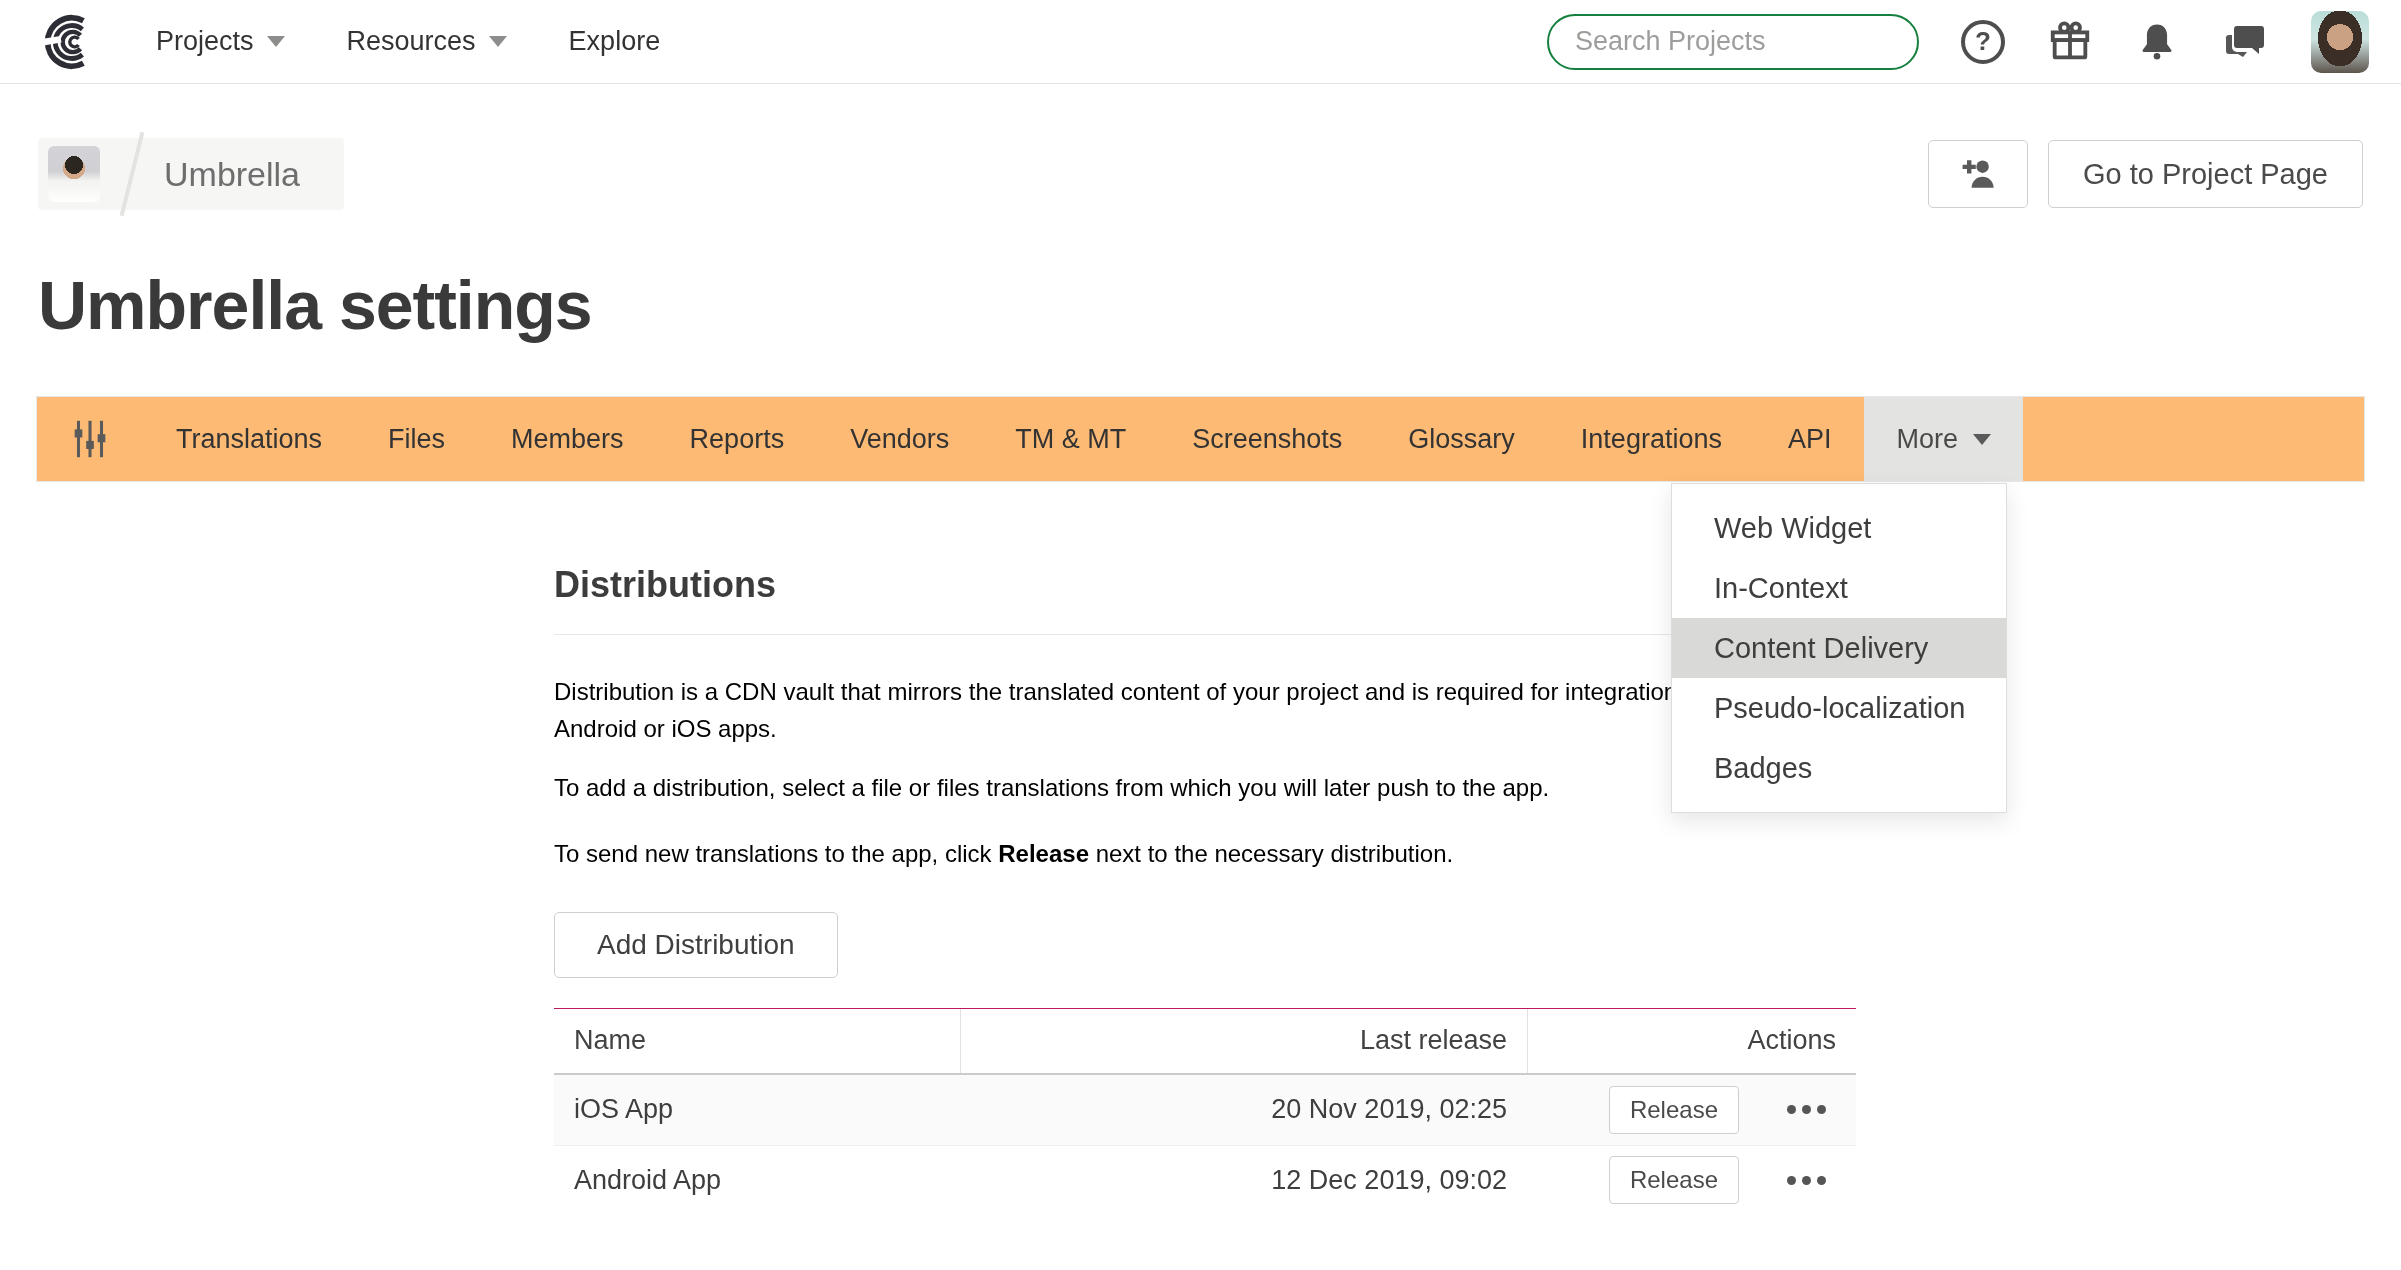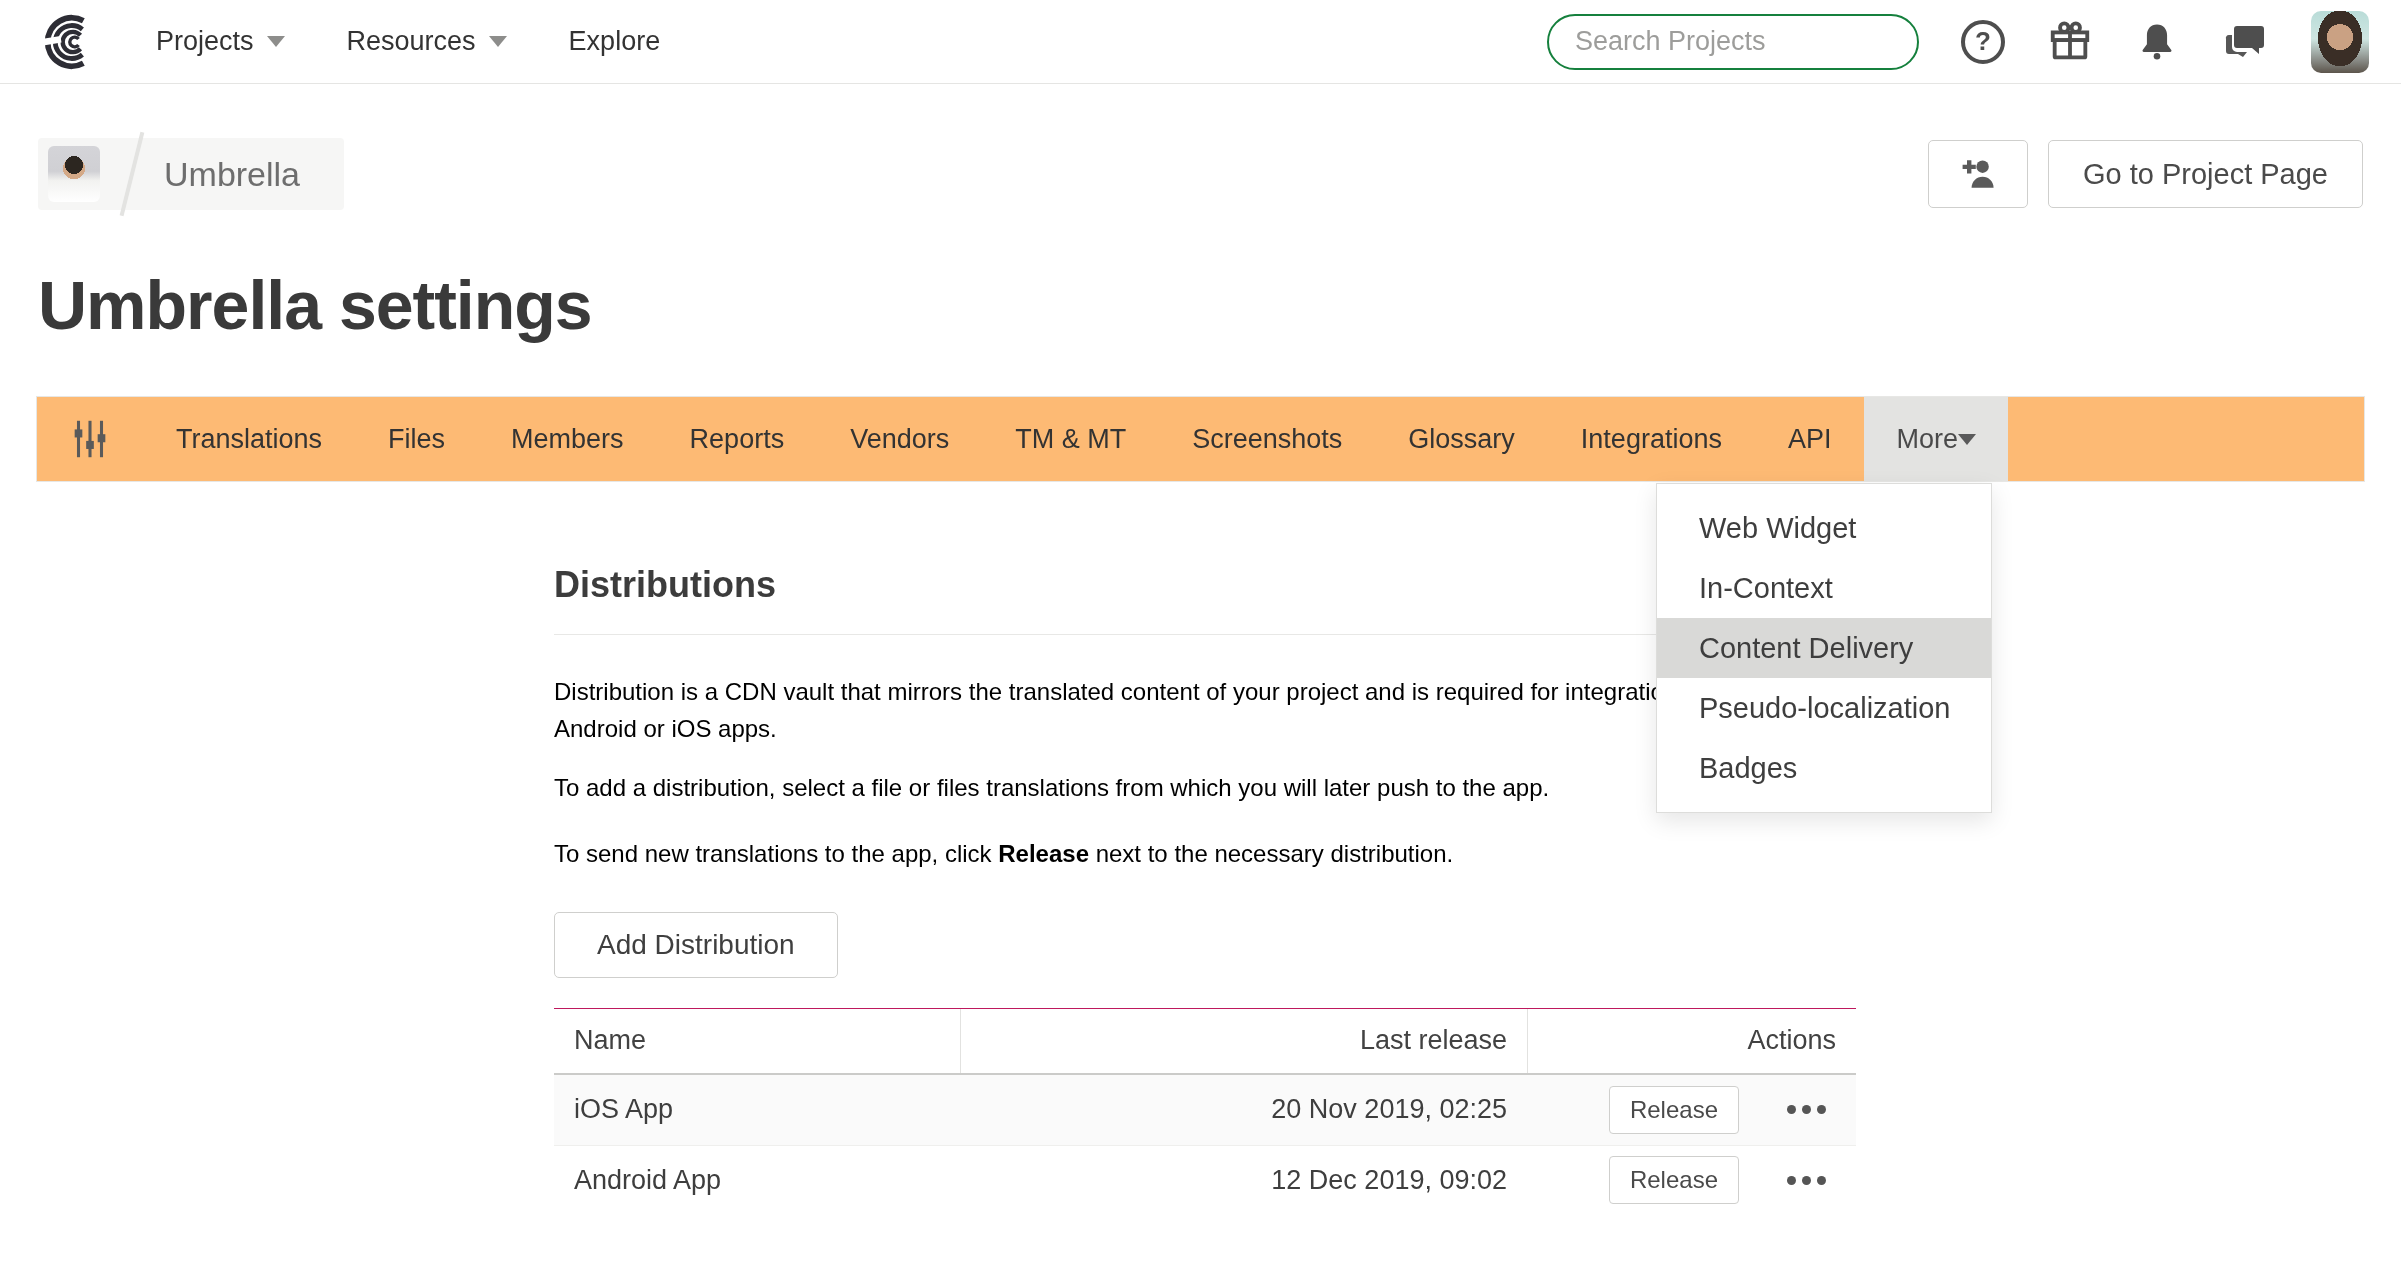--- a/index.html
+++ b/index.html
@@ -104,21 +104,21 @@
     background: #fdba74; border: 1px solid #e7e7e5;
     height: 86px;
   }
   .tab {
     display: flex; align-items: center;
     padding: 0 33px; font-size: 27px; color: #333; cursor: pointer; white-space: nowrap;
   }
   .tab-icon { padding: 0 30px; }
   .tab-more {
     background: #e3e3e1; position: relative;
-    display: flex; align-items: center; 
+    display: flex; align-items: center; gap: 15px;
     padding: 0 32px; font-size: 27px; color: #4a4a4a; cursor: pointer;
   }
   .tab-more .caret-down { border-top-color: #5a5a5a; }
   .dropdown {
     position: absolute; top: 86px; right: 16px; width: 336px;
     background: #fff; border: 1px solid #dddddb;
     box-shadow: 0 8px 22px rgba(0,0,0,0.10);
     padding: 14px 0; z-index: 10;
   }
   .menu-item {

